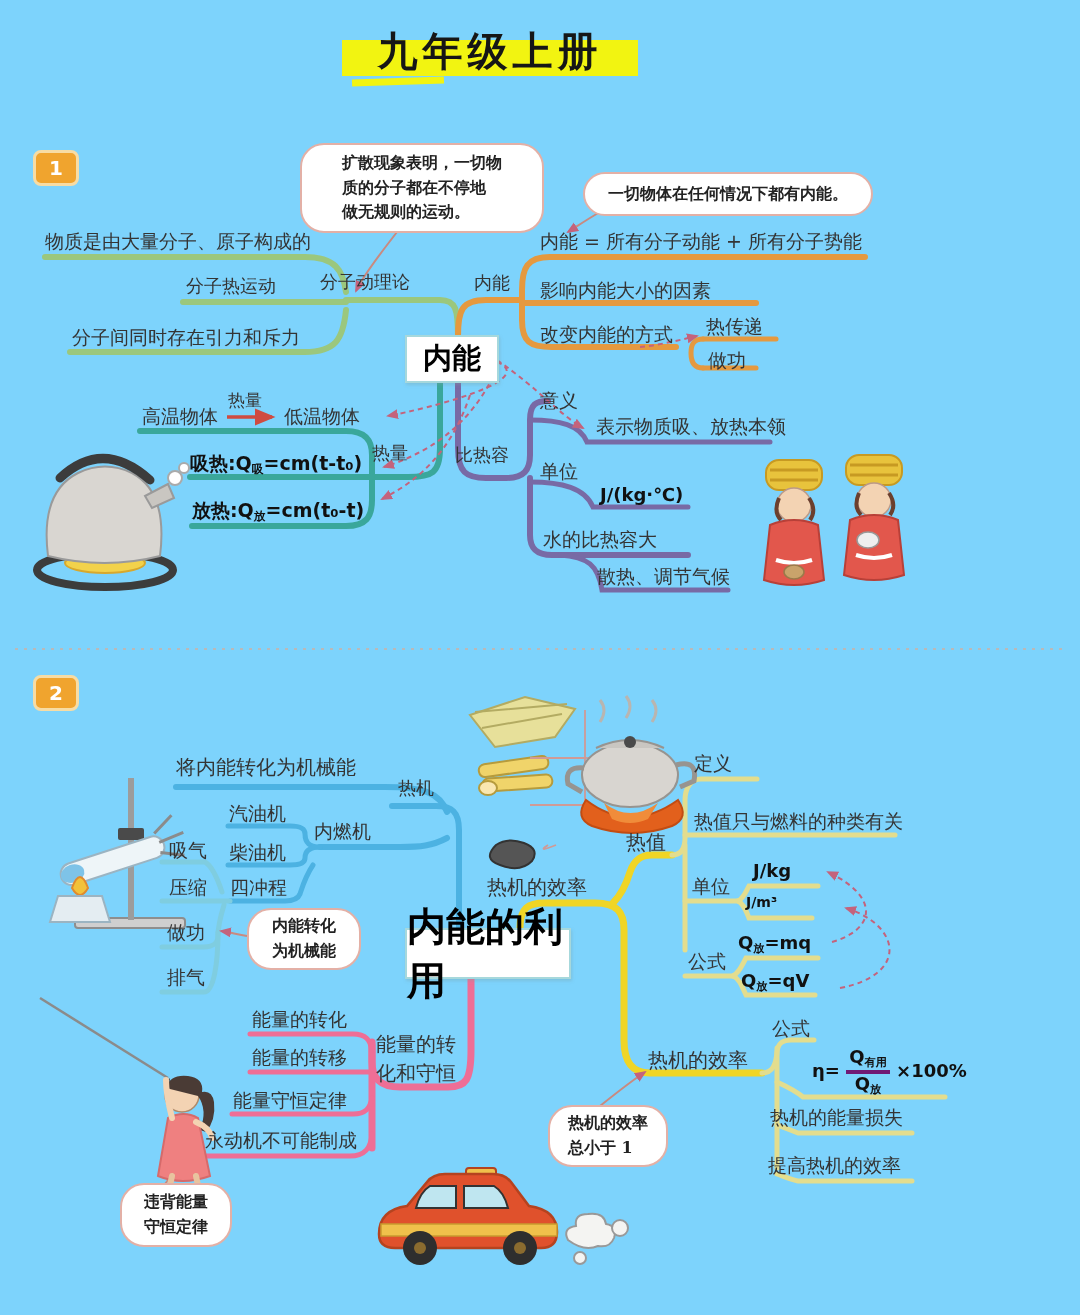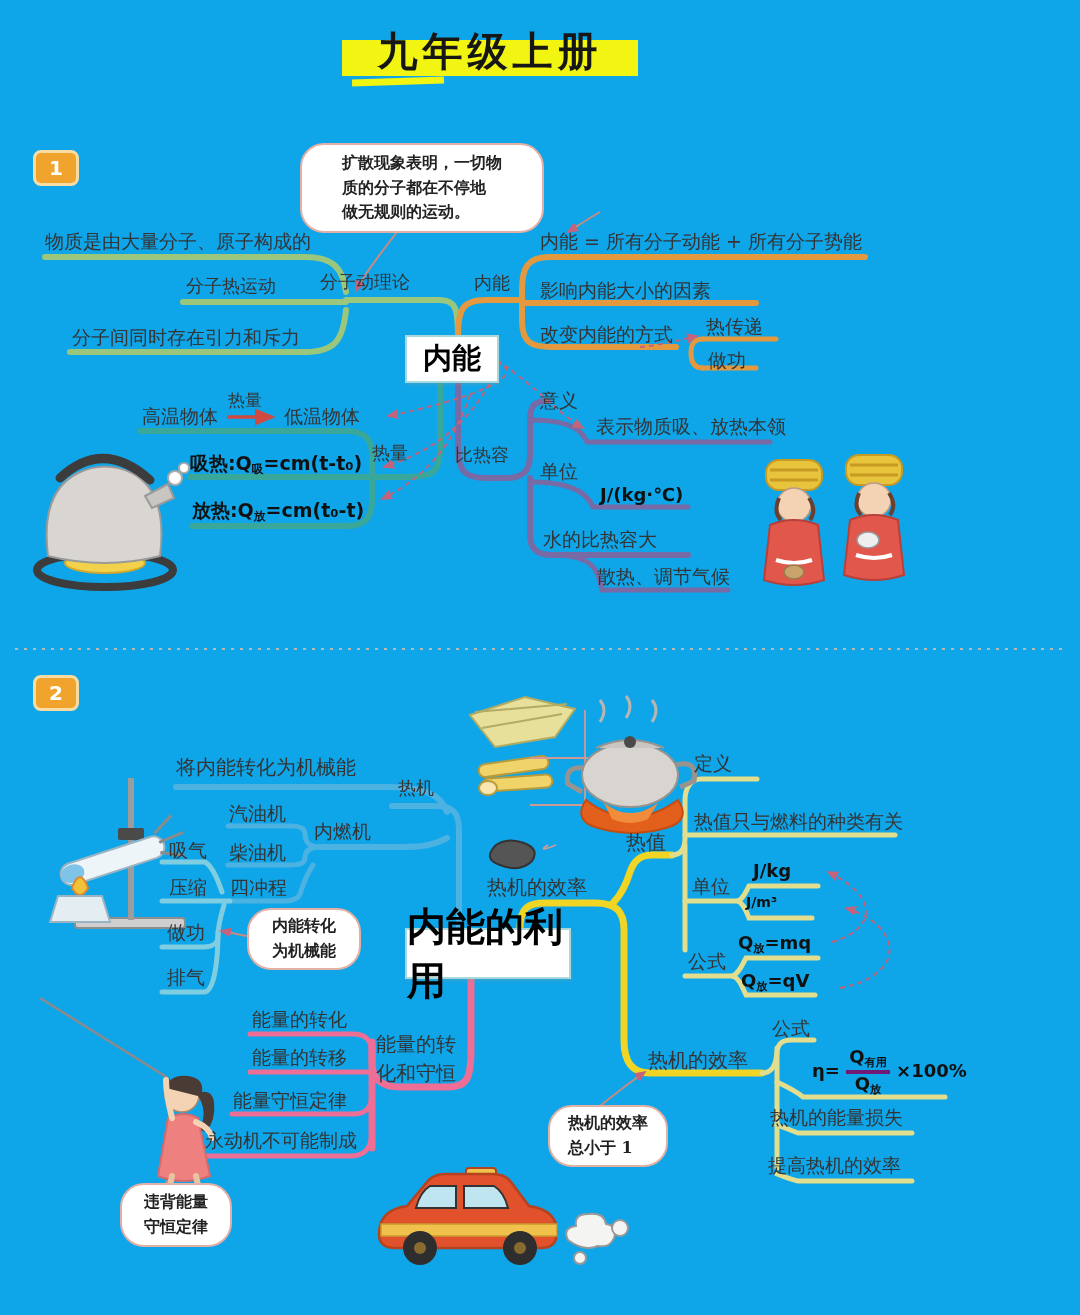--- a/index.html
+++ b/index.html
@@ -1,16 +1,16 @@
 <!DOCTYPE html>
 <html><head>
 <meta charset="utf-8">
 <style>
   html,body{margin:0;padding:0;background:#ffffff;}
-  #page{position:relative;width:1080px;height:1315px;background:#0ea5e9;overflow:hidden;
+  #page{position:relative;width:1080px;height:1315px;background:#7dd3fc;overflow:hidden;
         font-family:"DejaVu Sans","Liberation Sans",sans-serif;color:#2f2f2f;}
   svg.layer{position:absolute;left:0;top:0;z-index:1;}
   .node{position:absolute;z-index:2;font-size:19px;white-space:nowrap;color:#343434;}
   .big{font-size:18px;}
   .bold{font-weight:bold;color:#111;}
   .multiline{white-space:pre-line;}
   .centerbox{position:absolute;z-index:3;background:#fff;border:2px solid #a6d8dc;
              box-shadow:1px 2px 3px rgba(120,160,170,.35);display:flex;align-items:center;
              justify-content:center;font-weight:bold;color:#000;}
   .badge{position:absolute;z-index:3;background:#f0a42e;border:3px solid #f7dca4;color:#fff;
@@ -250,20 +250,21 @@
 
   <div id="title-hl"></div>
   <div id="title-swoosh"></div>
   <div id="title-text">九年级上册</div>
 
   <div class="badge" style="left:33px;top:150px;">1</div>
 
   <div class="callout" style="left:300px;top:143px;width:240px;height:86px;font-size:16px;">扩散现象表明，一切物
 质的分子都在不停地
 做无规则的运动。</div>
+  <div class="callout" style="left:583px;top:172px;width:286px;height:40px;font-size:16px;">一切物体在任何情况下都有内能。</div>
 
   <div class="node" style="left:45px;top:229px;">物质是由大量分子、原子构成的</div>
   <div class="node big" style="left:186px;top:274px;">分子热运动</div>
   <div class="node big" style="left:320px;top:270px;">分子动理论</div>
   <div class="node" style="left:72px;top:325px;">分子间同时存在引力和斥力</div>
 
   <div class="node big" style="left:474px;top:271px;">内能</div>
   <div class="node" style="left:540px;top:229px;">内能 = 所有分子动能 + 所有分子势能</div>
   <div class="node" style="left:540px;top:278px;">影响内能大小的因素</div>
   <div class="node" style="left:540px;top:322px;">改变内能的方式</div>

